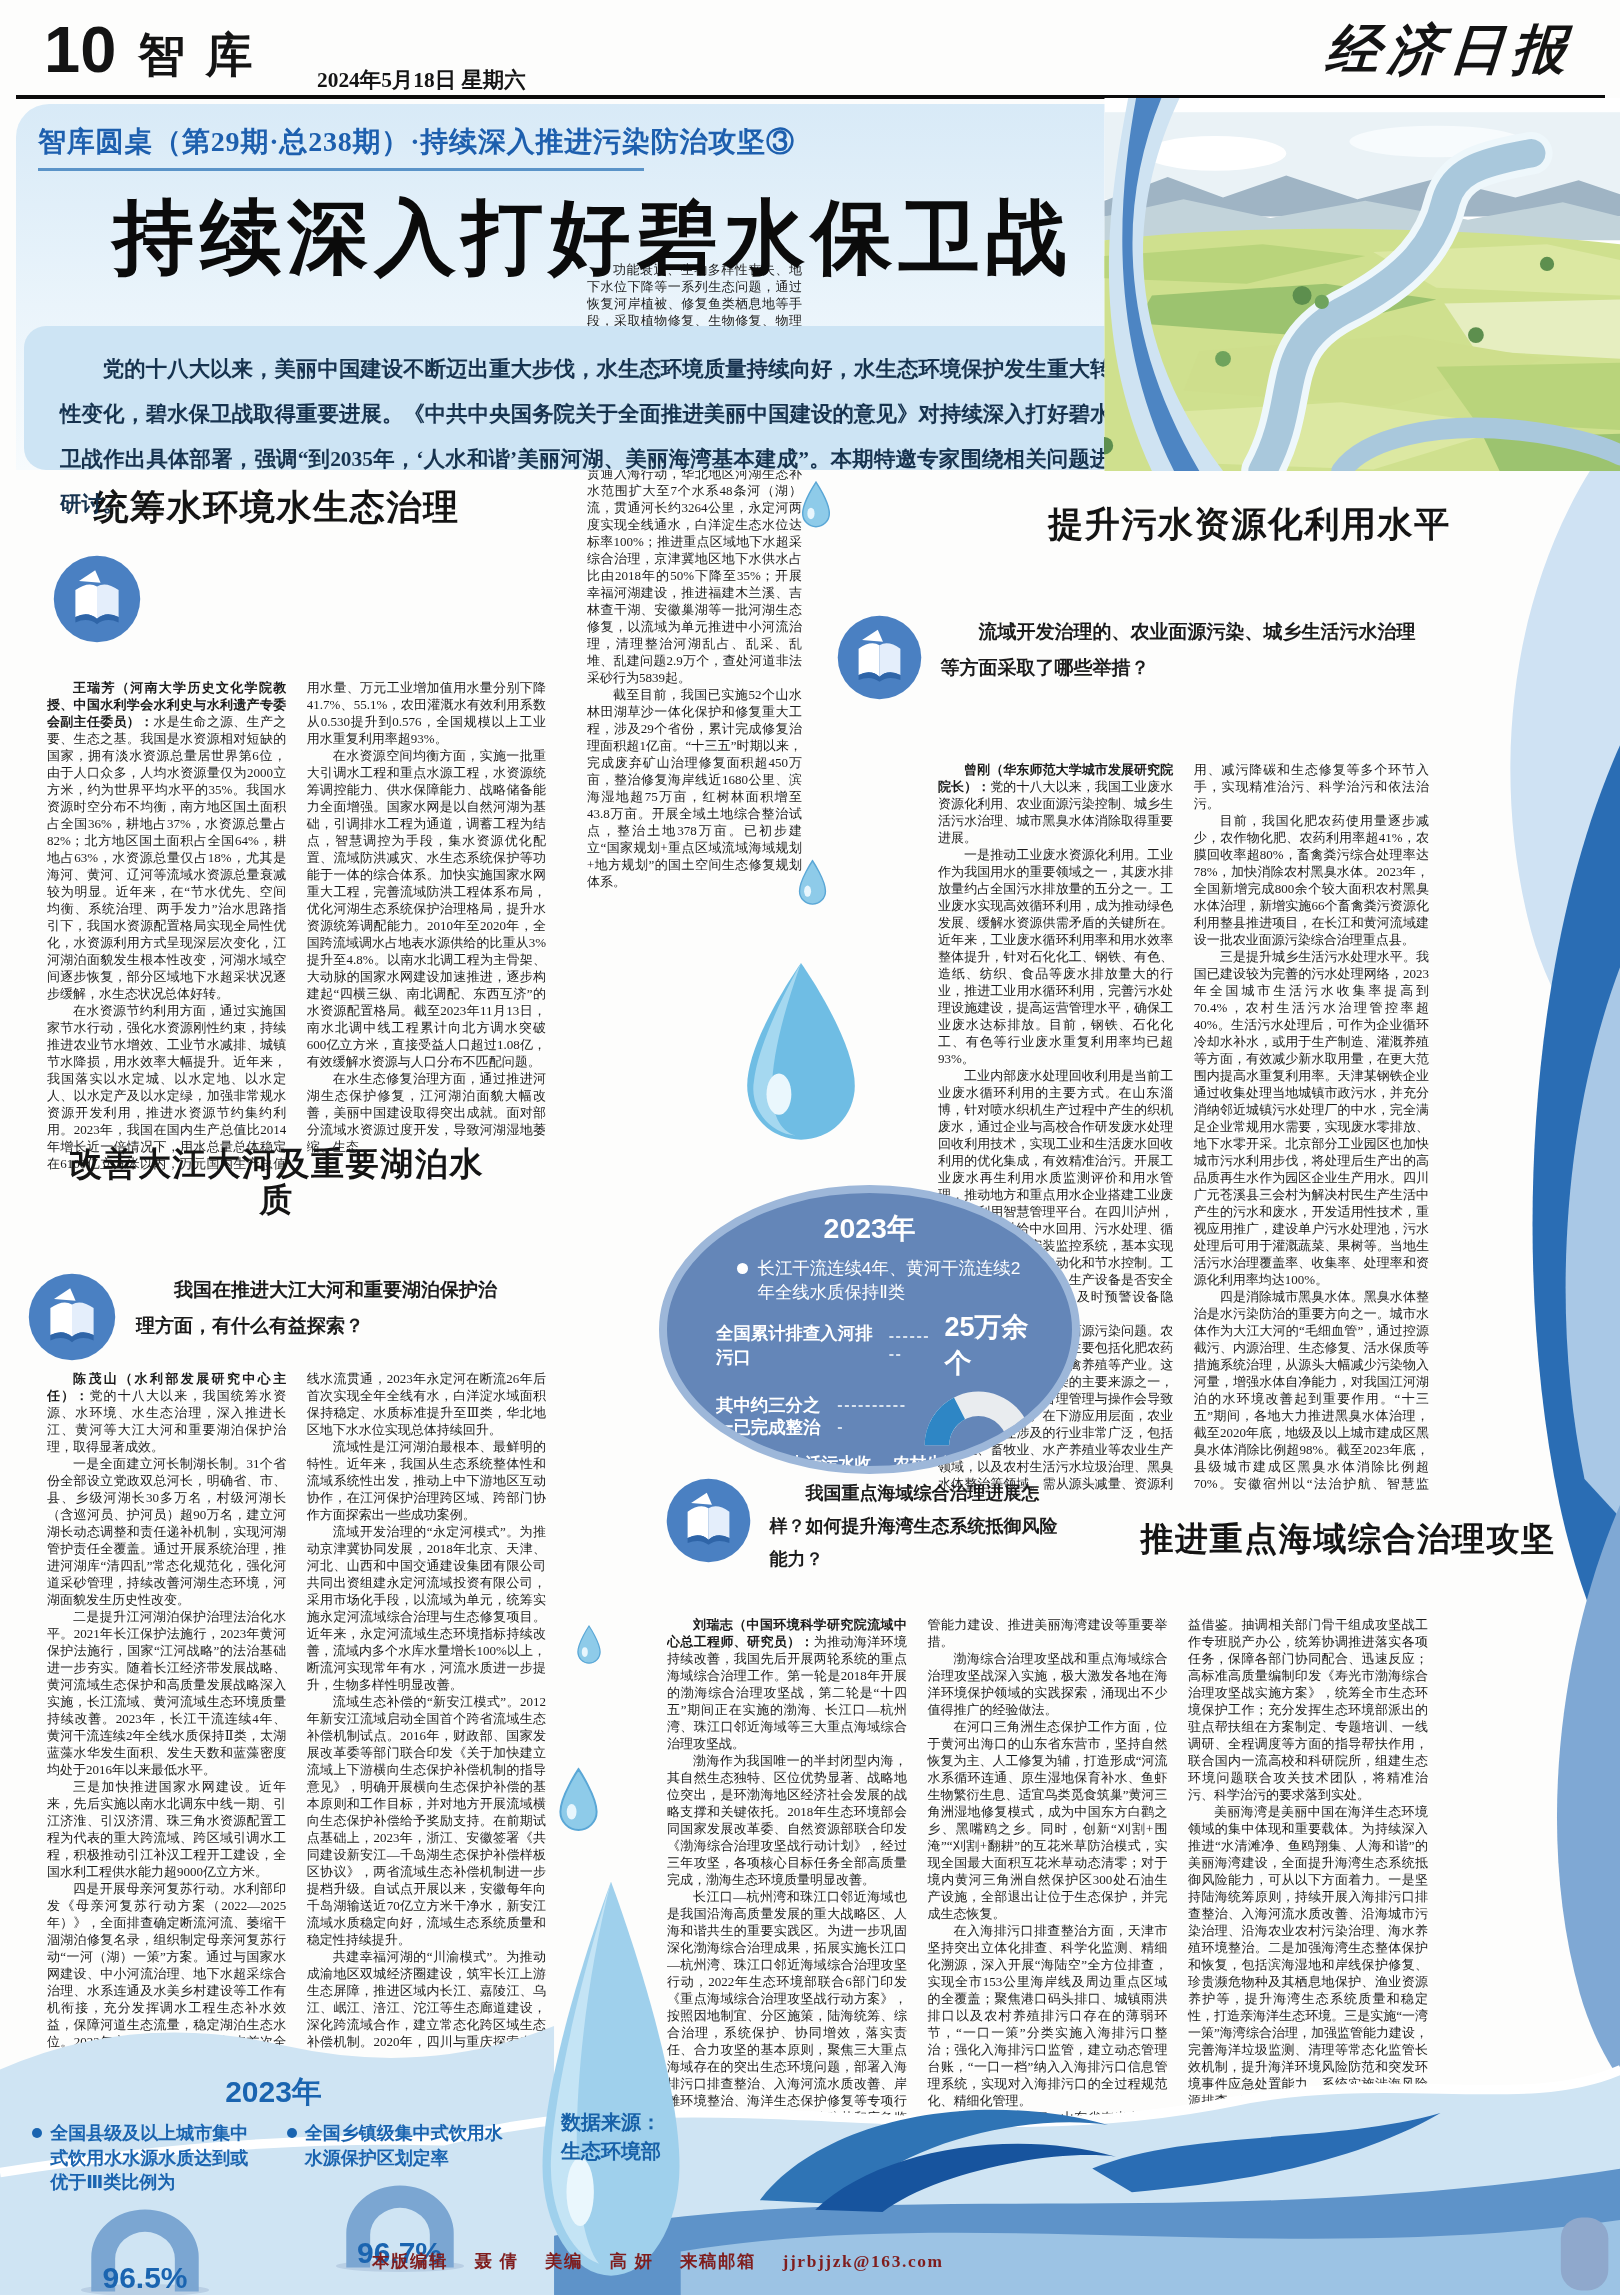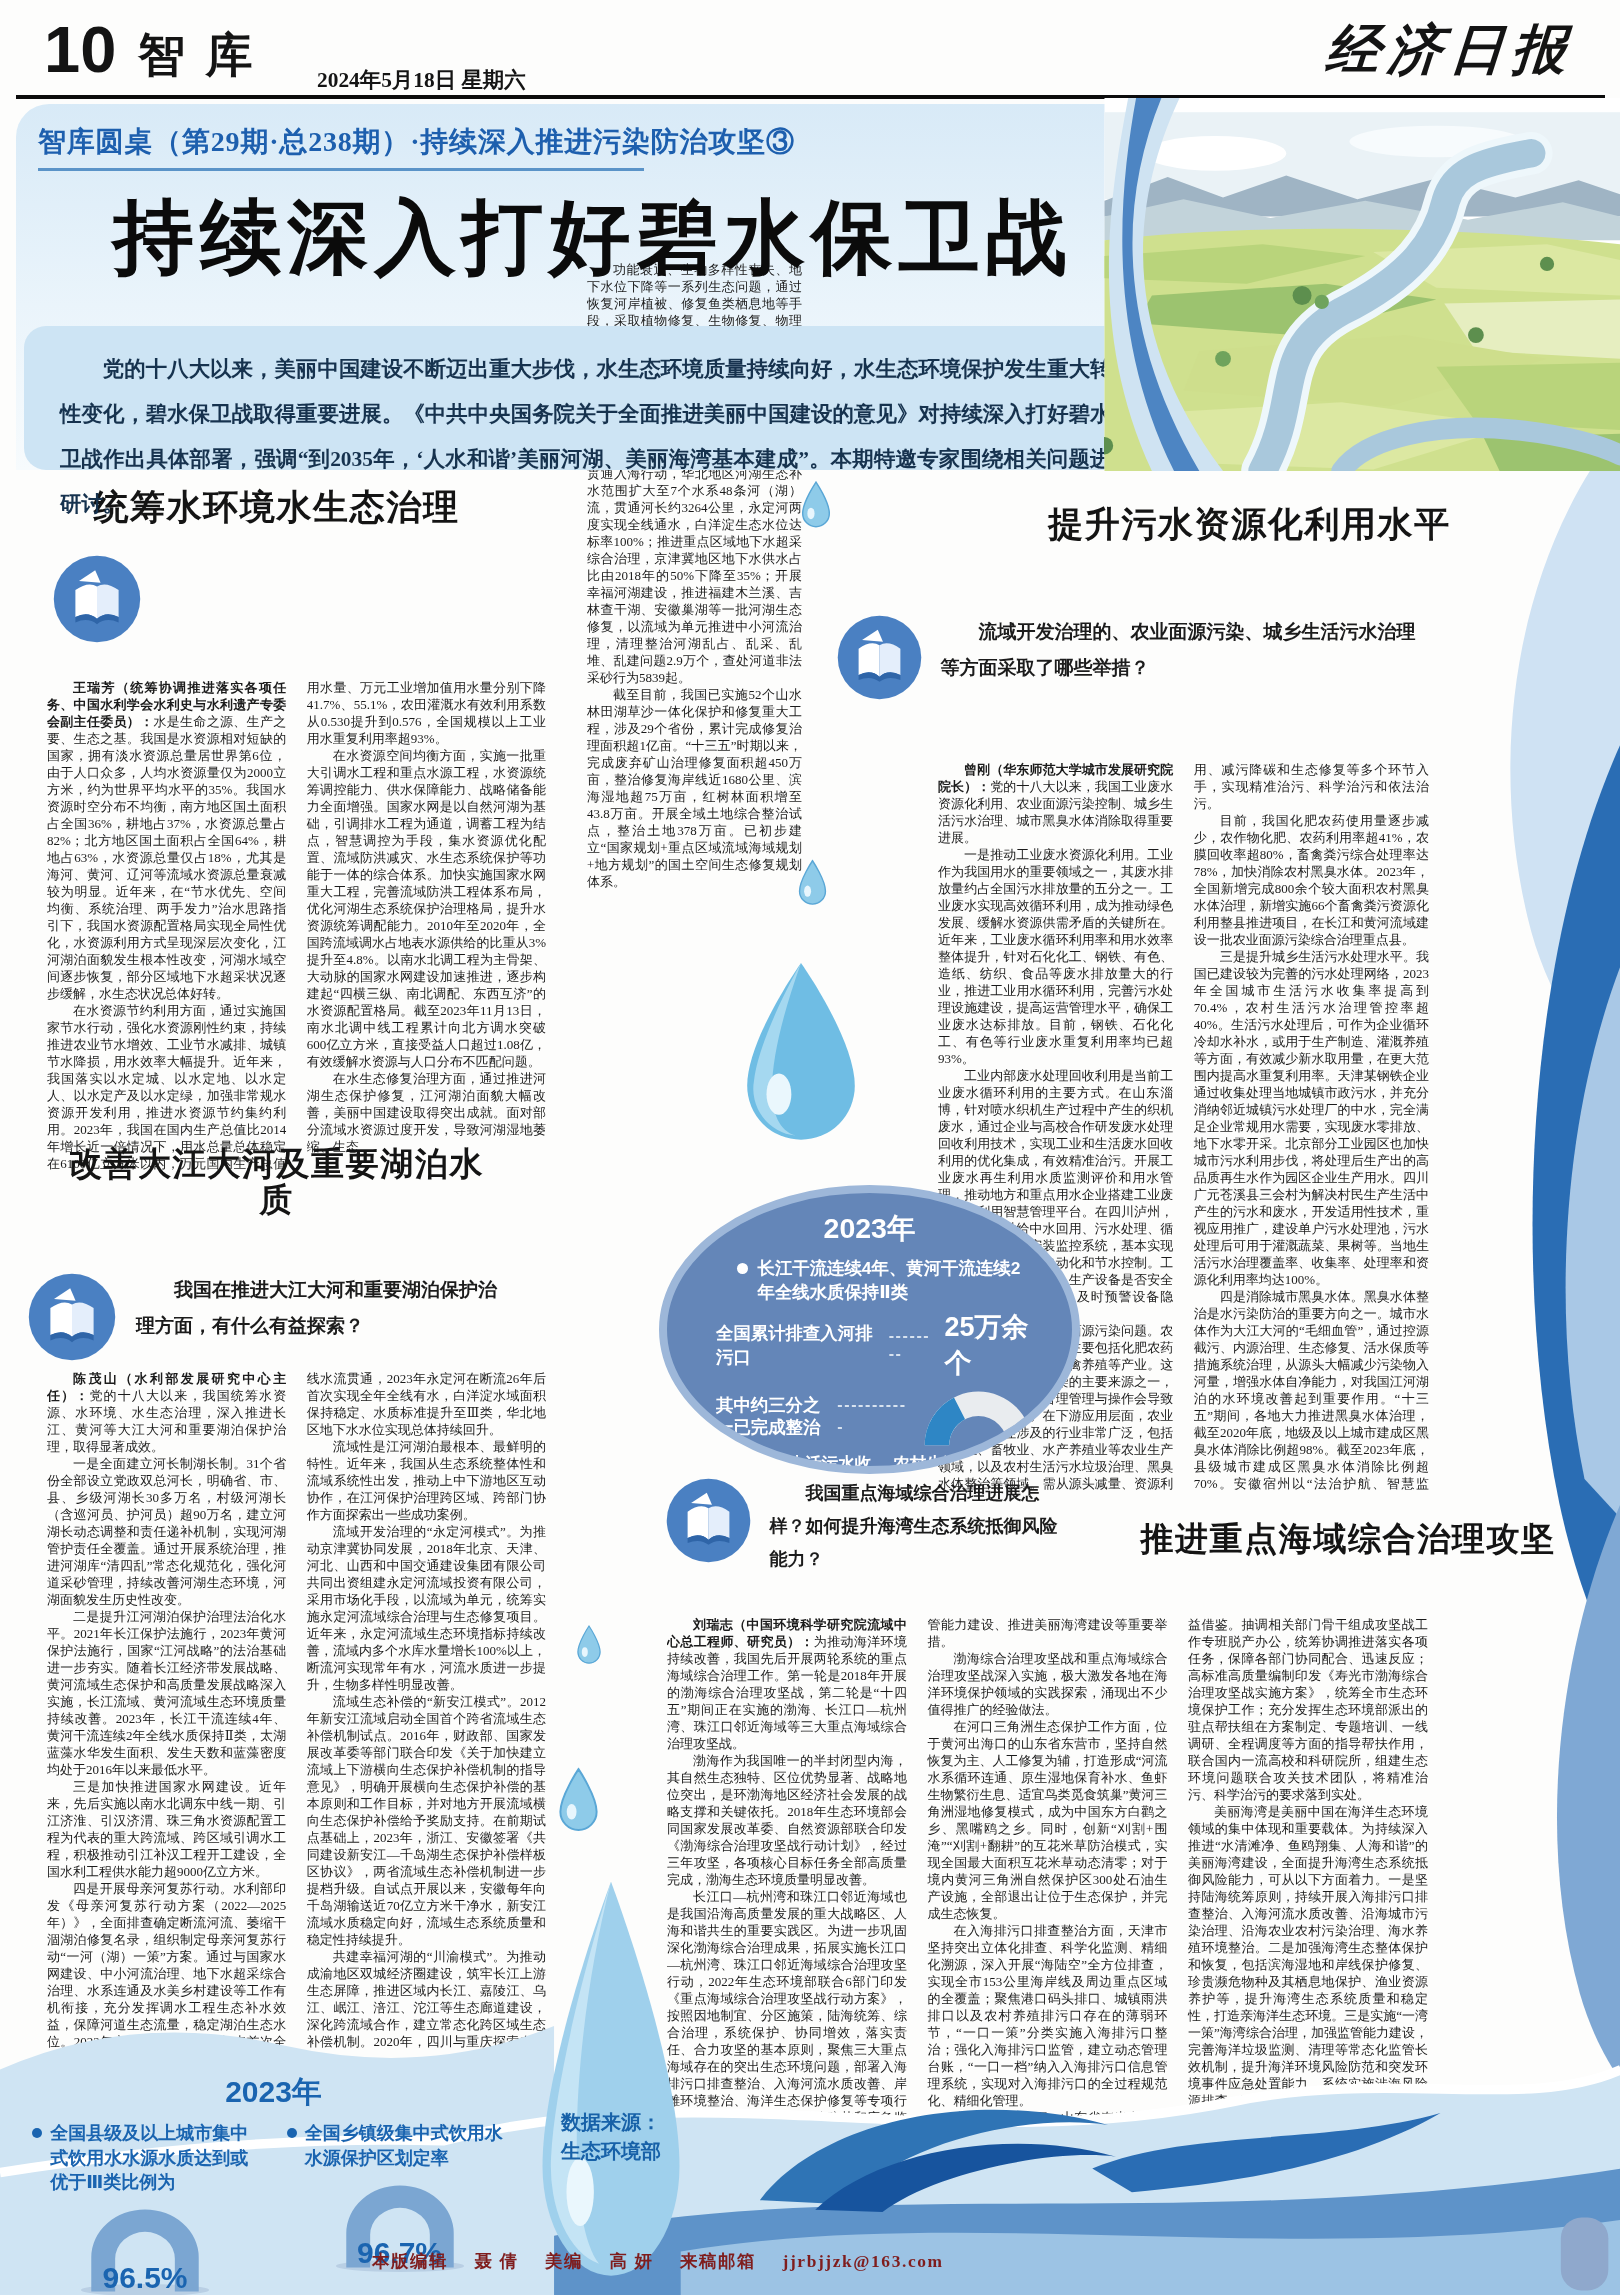--- a/index.html
+++ b/index.html
@@ -26,21 +26,21 @@
   .qtext{font-size:19px;line-height:36px;font-weight:600;color:#1c1c1c;text-indent:2em;}
   .body{font-size:13px;line-height:17px;text-align:justify;overflow:hidden;color:#1b1b1b;}
   .body p{margin:0;text-indent:2em;}
   .body .lead b{font-weight:700;}
   .cols2{column-count:2;column-gap:20.6px;}
   .cols3{column-count:3;column-gap:20.6px;}
   
   .ellipse{background:#6486b8;border:8.7px solid #9db7d9;border-radius:50%;color:#fff;
            font-family:"Liberation Sans","DejaVu Sans",sans-serif;overflow:hidden;}
   .ell-year{text-align:center;font-size:28.5px;font-weight:900;margin-top:17.4px;}
-  .ell-item{display:flex;gap:9.5px;font-size:17.4px;font-weight:700;line-height:24px;margin:8px 47px 0 70px;}
+  .ell-item{display:flex;gap:9.5px;font-size:17.4px;font-weight:400;line-height:24px;margin:8px 47px 0 70px;}
   .dot{flex:0 0 11px;width:11px;height:11px;border-radius:50%;background:#fff;margin-top:6.3px;}
   .ell-row2{display:flex;align-items:center;gap:8px;margin:4.7px 32px 0 49px;font-size:17.4px;font-weight:700;}
   .dashes{color:#d7e2ef;letter-spacing:1.6px;font-size:16px;}
   .bigv{font-size:27px;font-weight:900;}
   .ell-row3{display:flex;align-items:center;gap:6.3px;margin:1.6px 32px 0 49px;font-size:17.4px;font-weight:700;line-height:22px;}
   .ell-row4{display:flex;justify-content:space-between;margin:3.2px 44px 0 55px;font-size:16.6px;font-weight:700;line-height:22px;}
   
   .binfo{font-family:"Liberation Sans","DejaVu Sans",sans-serif;color:#1a64b0;}
   .binfo-year{text-align:center;font-size:30px;font-weight:900;}
   .binfo-items{display:flex;gap:28.5px;margin-top:8px;}
@@ -116,21 +116,21 @@
   <div class="abs qblock" style="left:52px;top:554px;width:475px;">
     <svg width="90" height="90" viewBox="0 0 100 100">
       <circle cx="50" cy="50" r="48" fill="#4a80c2"></circle>
       <path d="M30,30 L48,18 L54,32 Z" fill="#ffffff"></path>
       <path d="M26,40 Q40,30 50,36 L50,72 Q40,63 26,70 Z" fill="#ffffff"></path>
       <path d="M74,40 Q60,30 50,36 L50,72 Q60,63 74,70 Z" fill="#e4eefb"></path>
       <path d="M26,70 Q40,63 50,72 Q60,63 74,70 L74,76 Q60,70 50,78 Q40,70 26,76 Z" fill="#2f65a8"></path>
     </svg>
   </div>
   <div class="abs body cols2" style="left:47px;top:679px;width:499px;height:540px;">
-    <p class="lead"><b>王瑞芳（统筹协调推进落实各项任务、中国水利学会水利史与水利遗产专委会副主任委员）：</b><span>水是生命之源、生产之要、生态之基。我国是水资源相对短缺的国家，拥有淡水资源总量居世界第6位，由于人口众多，人均水资源量仅为2000立方米，约为世界平均水平的35%。我国水资源时空分布不均衡，南方地区国土面积占全国36%，耕地占37%，水资源总量占82%；北方地区国土面积占全国64%，耕地占63%，水资源总量仅占18%，尤其是海河、黄河、辽河等流域水资源总量衰减较为明显。近年来，在“节水优先、空间均衡、系统治理、两手发力”治水思路指引下，我国水资源配置格局实现全局性优化，水资源利用方式呈现深层次变化，江河湖泊面貌发生根本性改变，河湖水域空间逐步恢复，部分区域地下水超采状况逐步缓解，水生态状况总体好转。</span></p>
+    <p class="lead"><b>王瑞芳（河南大学历史文化学院教授、中国水利学会水利史与水利遗产专委会副主任委员）：</b><span>水是生命之源、生产之要、生态之基。我国是水资源相对短缺的国家，拥有淡水资源总量居世界第6位，由于人口众多，人均水资源量仅为2000立方米，约为世界平均水平的35%。我国水资源时空分布不均衡，南方地区国土面积占全国36%，耕地占37%，水资源总量占82%；北方地区国土面积占全国64%，耕地占63%，水资源总量仅占18%，尤其是海河、黄河、辽河等流域水资源总量衰减较为明显。近年来，在“节水优先、空间均衡、系统治理、两手发力”治水思路指引下，我国水资源配置格局实现全局性优化，水资源利用方式呈现深层次变化，江河湖泊面貌发生根本性改变，河湖水域空间逐步恢复，部分区域地下水超采状况逐步缓解，水生态状况总体好转。</span></p>
     <div>
         <p>在水资源节约利用方面，通过实施国家节水行动，强化水资源刚性约束，持续推进农业节水增效、工业节水减排、城镇节水降损，用水效率大幅提升。近年来，我国落实以水定城、以水定地、以水定人、以水定产及以水定绿，加强非常规水资源开发利用，推进水资源节约集约利用。2023年，我国在国内生产总值比2014年增长近一倍情况下，用水总量总体稳定在6100亿立方米以内，万元国内生产总值用水量、万元工业增加值用水量分别下降41.7%、55.1%，农田灌溉水有效利用系数从0.530提升到0.576，全国规模以上工业用水重复利用率超93%。</p>
         <p>在水资源空间均衡方面，实施一批重大引调水工程和重点水源工程，水资源统筹调控能力、供水保障能力、战略储备能力全面增强。国家水网是以自然河湖为基础，引调排水工程为通道，调蓄工程为结点，智慧调控为手段，集水资源优化配置、流域防洪减灾、水生态系统保护等功能于一体的综合体系。加快实施国家水网重大工程，完善流域防洪工程体系布局，优化河湖生态系统保护治理格局，提升水资源统筹调配能力。2010年至2020年，全国跨流域调水占地表水源供给的比重从3%提升至4.8%。以南水北调工程为主骨架、大动脉的国家水网建设加速推进，逐步构建起“四横三纵、南北调配、东西互济”的水资源配置格局。截至2023年11月13日，南水北调中线工程累计向北方调水突破600亿立方米，直接受益人口超过1.08亿，有效缓解水资源与人口分布不匹配问题。</p>
         <p>在水生态修复治理方面，通过推进河湖生态保护修复，江河湖泊面貌大幅改善，美丽中国建设取得突出成就。面对部分流域水资源过度开发，导致河湖湿地萎缩、生态</p>
       </div>
   </div>
   <div class="abs body" style="left:587px;top:261px;width:215px;height:959px;">
     <div>
         <p>功能衰退、生物多样性丧失、地下水位下降等一系列生态问题，通过恢复河岸植被、修复鱼类栖息地等手段，采取植物修复、生物修复、物理修复、化学修复和工程修复等措施，有效改善水环境质量，保护水资源和水生态系统。2022年，水利部实施母亲河复苏行动，加快修复河湖生态环境。开展京杭大运河全线贯通补水行动，向黄河以北707公里河段补水，京杭大运河实现百年来首次全线通水；开展华北河湖生态环境复苏、永定河贯通入海行动，华北地区河湖生态补水范围扩大至7个水系48条河（湖）流，贯通河长约3264公里，永定河两度实现全线通水，白洋淀生态水位达标率100%；推进重点区域地下水超采综合治理，京津冀地区地下水供水占比由2018年的50%下降至35%；开展幸福河湖建设，推进福建木兰溪、吉林查干湖、安徽巢湖等一批河湖生态修复，以流域为单元推进中小河流治理，清理整治河湖乱占、乱采、乱堆、乱建问题2.9万个，查处河道非法采砂行为5839起。</p>
         <p>截至目前，我国已实施52个山水林田湖草沙一体化保护和修复重大工程，涉及29个省份，累计完成修复治理面积超1亿亩。“十三五”时期以来，完成废弃矿山治理修复面积超450万亩，整治修复海岸线近1680公里、滨海湿地超75万亩，红树林面积增至43.8万亩。开展全域土地综合整治试点，整治土地378万亩。已初步建立“国家规划+重点区域流域海域规划+地方规划”的国土空间生态修复规划体系。</p>

